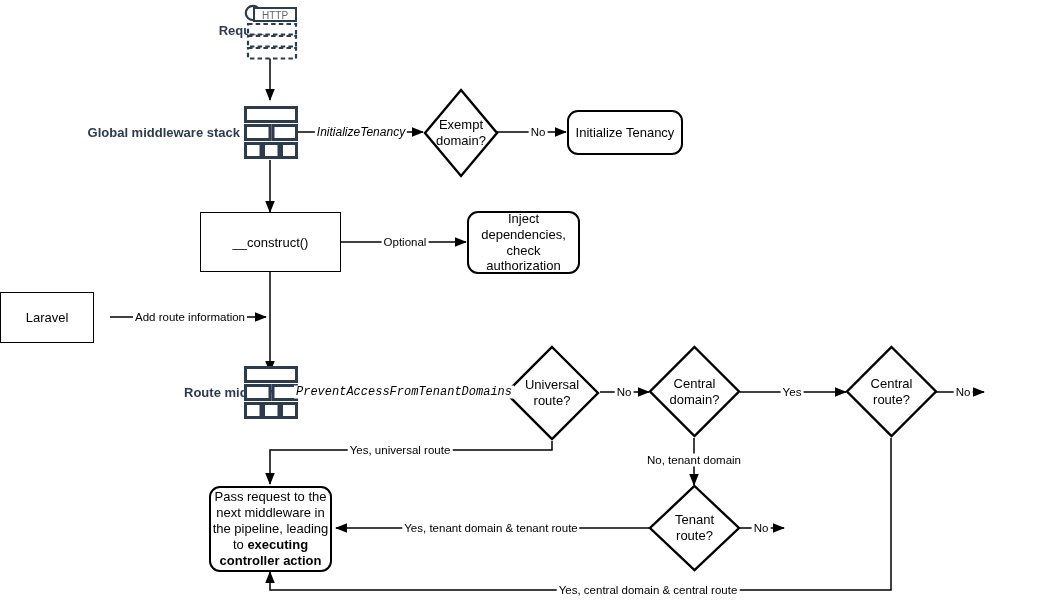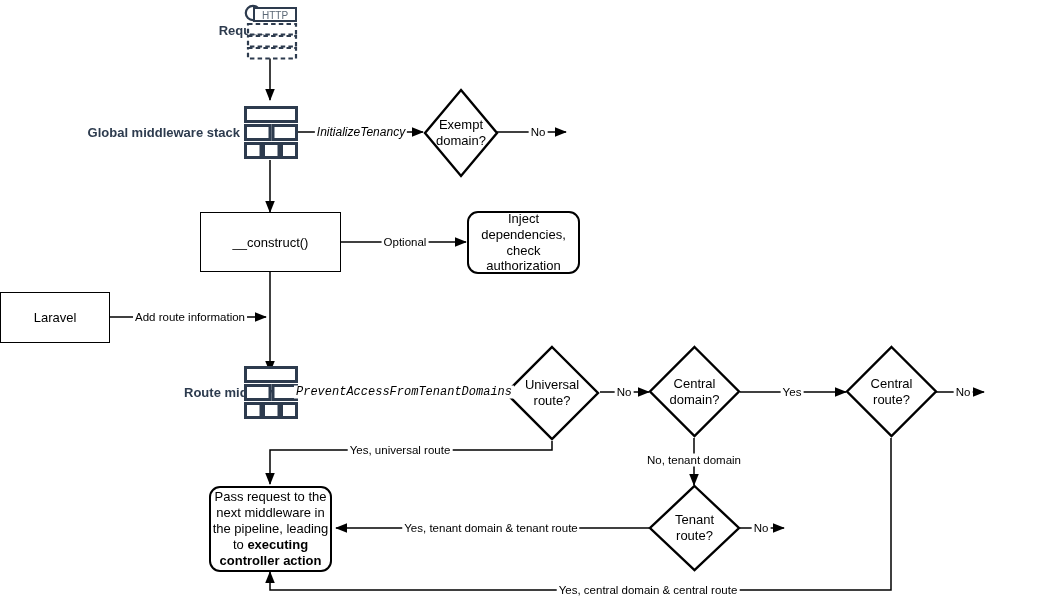--- a/index.html
+++ b/index.html
@@ -220,33 +220,36 @@
       <polygon points="38,2 74,45 38,88 2,45" fill="#ffffff" stroke="#000" stroke-width="2.4"></polygon>
     </svg>
     <div class="dlabel">
       <span>
         <span>Exempt</span><br>
         <span>domain?</span>
       </span>
     </div>
   </div>
 
+  <div class="node rounded" style="left:567px; top:110px; width:116px; height:45px;">
+    <span>Initialize Tenancy</span>
+  </div>
 
   <div class="classbox" style="left:200px; top:212px; width:141px; height:60px;">
     <div class="member">__construct()</div>
   </div>
 
   <div class="node rounded" style="left:467px; top:211px; width:113px; height:63px;">
     <span>
       <span>Inject dependencies,</span><br>
       <span>check authorization</span>
     </span>
   </div>
 
-  <div class="node rect" style="left:0px; top:292px; width:110px; height:51px;">
+  <div class="node rect" style="left:0px; top:292px; width:94px; height:51px;">
     <span>Laravel</span>
   </div>
 
   <div class="diamond" style="left:504px; top:345px; width:96px; height:96px;">
     <svg class="dshape" viewBox="0 0 96 96" preserveAspectRatio="none">
       <polygon points="48,2 94,48 48,94 2,48" fill="#ffffff" stroke="#000" stroke-width="2.4"></polygon>
     </svg>
     <div class="dlabel">
       <span>
         <span>Universal</span><br>

